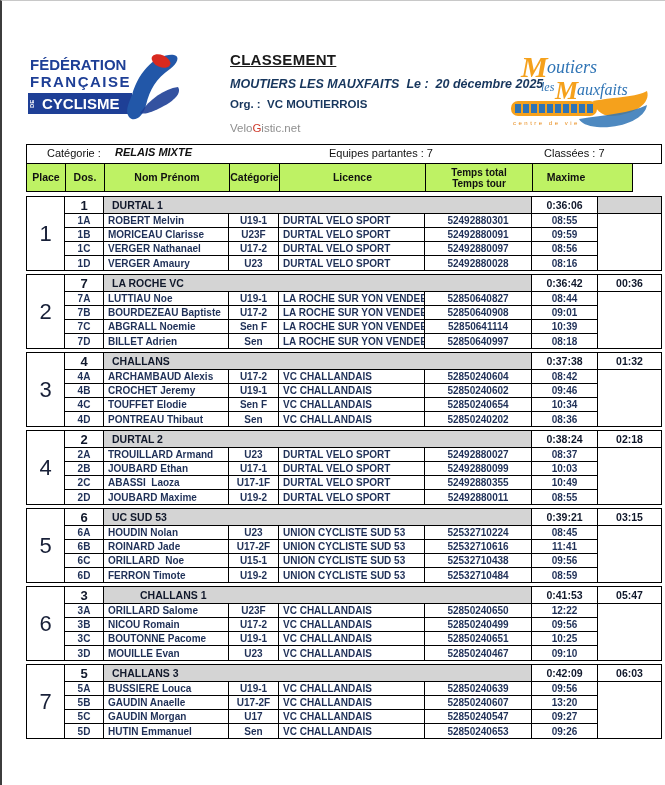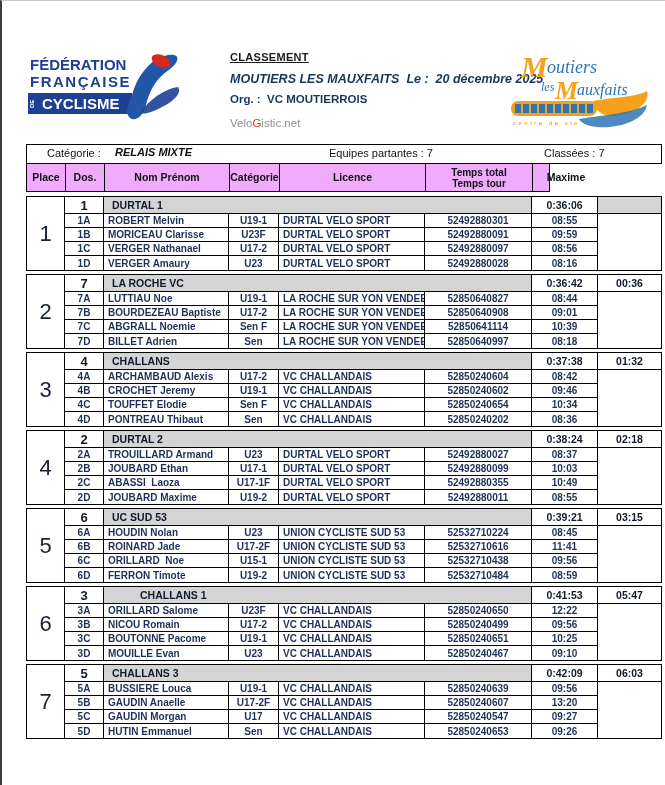--- a/index.html
+++ b/index.html
@@ -4,35 +4,35 @@
 <style>
   html,body{margin:0;padding:0;background:#fff;}
   .page{
     position:relative;width:665px;height:785px;background:#ffffff;
     border-left:2px solid #3c3c3c;border-top:1px solid #c8c8c8;
     font-family:"Liberation Sans",sans-serif;box-sizing:border-box;overflow:hidden;
   }
   
   .ffc-logo{position:absolute;left:26px;top:48px;width:156px;height:78px;}
   .head-center{position:absolute;left:228px;top:50px;width:280px;}
-  .h-classement{font-size:11px;font-weight:bold;color:#1a1a1a;text-decoration:underline;letter-spacing:.3px;white-space:pre;}
+  .h-classement{font-size:15px;font-weight:bold;color:#1a1a1a;text-decoration:underline;letter-spacing:.3px;white-space:pre;}
   .h-event{margin-top:9px;font-size:12.5px;font-weight:bold;font-style:italic;color:#17365d;white-space:pre;}
   .h-org{margin-top:7px;font-size:11.5px;font-weight:600;color:#17365d;white-space:pre;}
   .h-velo{margin-top:12px;font-size:11.5px;color:#8f8f8f;white-space:pre;}
   .h-velo .g{color:#cf3a2b;}
   .town-logo{position:absolute;left:503px;top:44px;width:150px;height:92px;}
   
   .meta-row{position:absolute;left:24px;top:143px;width:636px;height:20px;border:1px solid #000;box-sizing:border-box;background:#fff;}
   .meta-row span{position:absolute;top:2px;font-size:11px;color:#111;white-space:pre;}
   .m-cat-label{left:20px;}
   .m-cat-value{left:88px;font-weight:bold;font-style:italic;font-size:12px;top:1px !important;}
   .m-equipes{left:302px;}
   .m-classees{left:517px;}
-  .cols-row{position:absolute;left:24px;top:162px;width:524px;height:29px;border:1px solid #000;box-sizing:border-box;display:grid;
-    grid-template-columns:39px 39px 125px 50px 146px 107px 66px 1fr;background:#f0abfc;}
+  .cols-row{position:absolute;left:24px;top:162px;width:607px;height:29px;border:1px solid #000;box-sizing:border-box;display:grid;
+    grid-template-columns:39px 39px 125px 50px 146px 107px 66px 1fr;background:#bef264;}
   .hcell{border-right:1px solid #000;display:flex;flex-direction:column;align-items:center;justify-content:center;
     font-size:10.5px;font-weight:bold;color:#111;line-height:11px;overflow:hidden;}
   .hcell:last-child{border-right:none;}
   
   .blocks{position:absolute;left:24px;top:195px;width:636px;}
   .block{border:1.5px solid #000;box-sizing:border-box;display:grid;
     grid-template-columns:38px 39px 125px 50px 146px 107px 66px 1fr;
     grid-template-rows:17px repeat(4,14px);margin-bottom:3px;background:#fff;}
   .cell{border-right:1px solid #000;border-bottom:1px solid #000;display:flex;align-items:center;overflow:hidden;box-sizing:border-box;}
   .place-cell{grid-area:1/1/6/2;border-right:1px solid #000;display:flex;align-items:center;justify-content:center;

